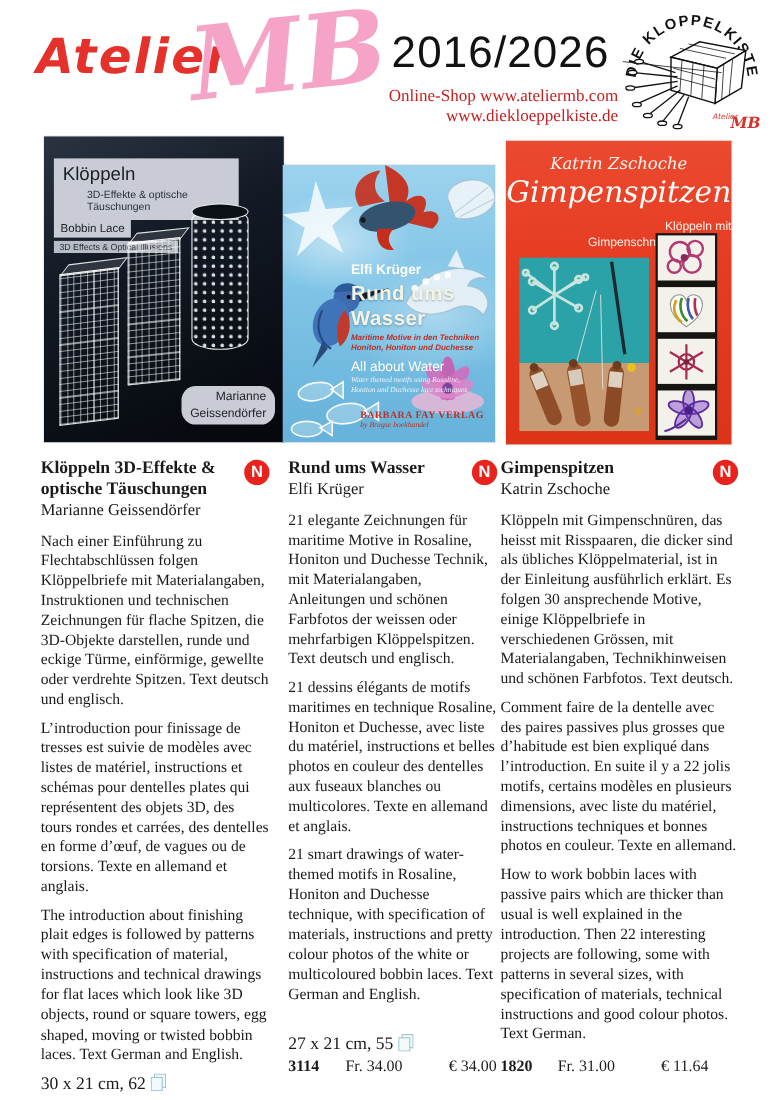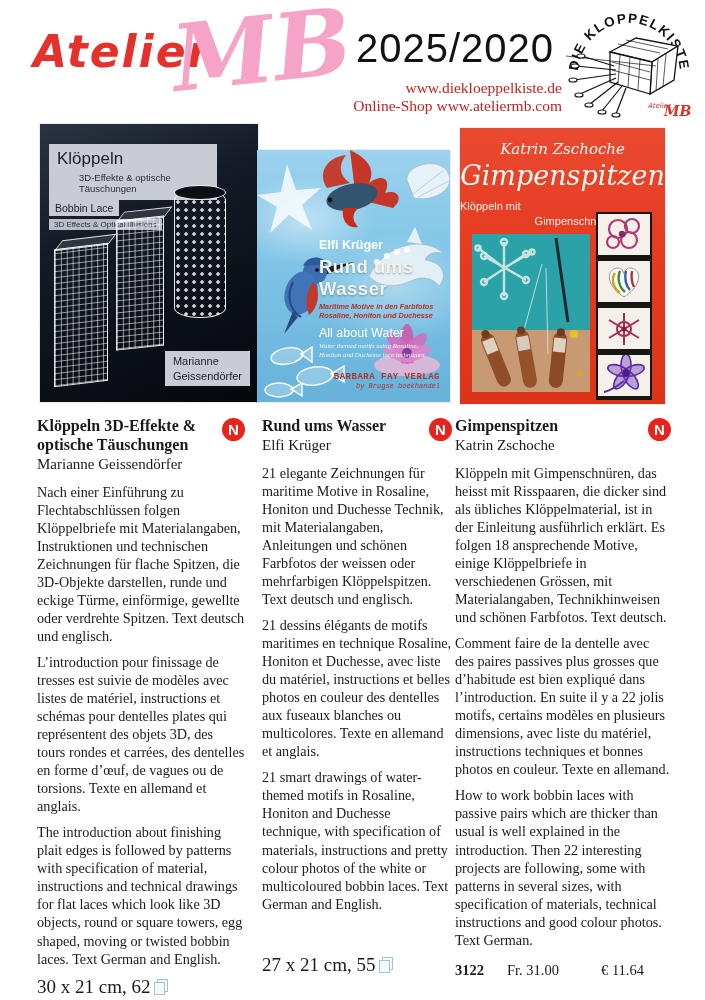--- a/index.html
+++ b/index.html
@@ -40,87 +40,87 @@
       transform:skewX(-40deg);transform-origin:bottom left;}
   .tower-a{left:14px;top:122px;width:52px;height:136px;transform:skewY(-7deg);}
   .tower-b{left:76px;top:94px;width:46px;height:128px;transform:skewY(-6deg);}
   .cylinder{position:absolute;left:134px;top:66px;width:50px;height:126px;
       border-radius:25px/10px;border:1px solid rgba(255,255,255,.9);
       background-image:radial-gradient(circle at 3px 3px,rgba(255,255,255,.85) 1.4px,transparent 2px);
       background-size:8px 8px;}
   .cylinder::before{content:"";position:absolute;left:-1px;top:-6px;width:100%;height:13px;
       border-radius:50%;background:#0b0f16;border:1px solid rgba(255,255,255,.9);}
   .c1-author{position:absolute;right:8px;bottom:16px;background:#c9ccd4;padding:3px 8px;
-      font-family:"Liberation Sans",sans-serif;font-size:11px;color:#1c1f26;text-align:left;line-height:1.3;}
+      font-family:"Liberation Sans",sans-serif;font-size:11px;color:#1c1f26;text-align:right;line-height:1.3;border-radius:13px;}
 
   
   .cover2{left:257px;top:150px;width:193px;height:252px;
       background:
         radial-gradient(70px 45px at 25% 28%,rgba(255,255,255,.45),transparent),
         radial-gradient(90px 55px at 72% 55%,rgba(255,255,255,.35),transparent),
         linear-gradient(180deg,#9cd2ee 0%,#7fc4e6 45%,#66b2da 100%);}
   .c2-art{position:absolute;left:0;top:0;}
   .c2-textblock{position:absolute;left:62px;top:88px;width:128px;}
   .c2-author{font-family:"Liberation Sans",sans-serif;font-weight:bold;font-size:12.5px;color:#fdfdf7;}
   .c2-title{font-family:"Liberation Sans",sans-serif;font-weight:bold;font-size:18.5px;
       color:#f7f3e4;margin-top:4px;text-shadow:0 1px 2px rgba(40,80,110,.45);letter-spacing:.5px;}
   .c2-sub-de{font-family:"Liberation Sans",sans-serif;font-weight:bold;font-style:italic;
       font-size:7.3px;color:#b5322a;margin-top:2px;line-height:1.25;width:120px;}
   .c2-title-en{font-family:"Liberation Sans",sans-serif;font-weight:normal;font-size:12.5px;
       color:#fdfdf7;margin-top:6px;}
   .c2-sub-en{font-style:italic;font-size:6.8px;color:#ecf4f8;margin-top:2px;line-height:1.3;width:110px;}
-  .c2-publisher{position:absolute;right:10px;bottom:12px;text-align:right;color:#b5332a;font-family:Liberation Mono, monospace;}
+  .c2-publisher{position:absolute;right:10px;bottom:12px;text-align:left;color:#b5332a;}
   .c2-pub-main{font-weight:bold;font-size:9px;letter-spacing:.5px;}
   .c2-pub-sub{font-style:italic;font-size:7px;}
 
   
   .cover3{left:460px;top:128px;width:205px;height:276px;
       background:linear-gradient(180deg,#ea4a30 0%,#e63c22 40%,#dd3319 100%);}
   .c3-author{position:absolute;left:0;top:12px;width:100%;text-align:center;
       font-family:"DejaVu Serif",serif;font-style:italic;font-size:15px;color:#fdf8f2;}
   .c3-title{position:absolute;left:0;top:32px;width:100%;text-align:center;
       font-family:"DejaVu Serif",serif;font-style:italic;font-size:27px;color:#fefcf8;}
-  .c3-sub1{position:absolute;left:0;top:72px;width:100%;text-align:left;
+  .c3-sub1{position:absolute;left:0;top:72px;width:100%;text-align:right;
       font-family:"Liberation Sans",sans-serif;font-size:11px;color:#fdf2ec;}
   .c3-sub2{position:absolute;left:14px;top:87px;width:100%;text-align:center;
       font-family:"Liberation Sans",sans-serif;font-size:11px;color:#fdf2ec;}
   .c3-photo-main{position:absolute;left:12px;top:106px;width:118px;height:158px;}
   .c3-strip{position:absolute;left:136px;top:84px;width:56px;height:188px;background:#161512;
       padding:2px 2px;box-sizing:border-box;}
   .c3-photo{width:52px;height:41px;background:#f4f1ea;margin-bottom:6px;}
 
   
   .col{position:absolute;top:417px;height:562px;display:flex;flex-direction:column;}
   .col-1{left:37px;width:208px;}
   .col-2{left:262px;width:190px;}
   .col-3{left:455px;width:216px;}
   .n-badge{float:right;width:23px;height:23px;margin:1px 0 4px 8px;border-radius:50%;
       background:#e8231e;color:#fff;font-family:"Liberation Sans",sans-serif;font-weight:bold;
       font-size:15px;text-align:center;line-height:23px;}
   .p-title{font-weight:bold;font-size:16px;line-height:1.18;}
   .p-author{font-size:15px;margin:1px 0 10px;}
   .col p{margin:0 0 8px;font-size:14.2px;line-height:1.27;}
   .bottom{margin-top:auto;}
-  .size-line{font-size:19px;margin-bottom:3px;}
+  .size-line{font-size:16px;margin-bottom:3px;}
   .pages-icon{vertical-align:-2px;margin-left:4px;}
   .price-line{font-size:14.5px;}
   .price-line .code{font-weight:bold;display:inline-block;width:52px;}
   .price-line .chf{display:inline-block;width:94px;}
 </style>
 </head>
 <body>
 
 <div class="page">
 
   <div class="brand-atelier">Atelier</div>
   <div class="brand-mb">MB</div>
-  <div class="season">2025/2020</div>
+  <div class="season">2016/2026</div>
   <div class="shop-lines">
+    <div>Online-Shop www.ateliermb.com</div>
     <div>www.diekloeppelkiste.de</div>
-    <div>Online-Shop www.ateliermb.com</div>
   </div>
 
   <svg class="logo" viewBox="0 0 126 112">
     <defs>
         <path id="arc" d="M 12 64 A 50 50 0 0 1 114 64" fill="none"></path>
       </defs>
     <text font-family="Liberation Sans,sans-serif" font-size="13.5" font-weight="bold" fill="#111" letter-spacing="1.5">
       <textPath href="#arc" startOffset="50%" text-anchor="middle">DIE KLOPPELKISTE</textPath>
     </text>
     <g stroke="#111" stroke-width="1.3" fill="#fff">
@@ -222,21 +222,21 @@
         <polygon points="44,204 55,197 55,212"></polygon>
         <ellipse cx="58" cy="226" rx="18" ry="9" transform="rotate(-8 58 226)"></ellipse>
         <polygon points="74,224 87,216 87,232"></polygon>
         <ellipse cx="22" cy="240" rx="14" ry="7"></ellipse>
         <polygon points="34,239 45,233 45,246"></polygon>
       </g>
     </svg>
     <div class="c2-textblock">
       <div class="c2-author">Elfi Krüger</div>
       <div class="c2-title">Rund ums Wasser</div>
-      <div class="c2-sub-de">Maritime Motive in den Farbfotos Rosaline, Honiton und Duchesse</div>
+      <div class="c2-sub-de">Maritime Motive in den Techniken Honiton, Honiton und Duchesse</div>
       <div class="c2-title-en">All about Water</div>
       <div class="c2-sub-en">Water themed motifs using Rosaline, Honiton and Duchesse lace techniques</div>
     </div>
     <div class="c2-publisher">
       <div class="c2-pub-main">BARBARA FAY VERLAG</div>
       <div class="c2-pub-sub">by Brugse boekhandel</div>
     </div>
   </div>
 
   <div class="cover cover3">
@@ -360,32 +360,35 @@
     <p>21 elegante Zeichnungen für maritime Motive in Rosaline, Honiton und Duchesse Technik, mit Materialangaben, Anleitungen und schönen Farbfotos der weissen oder mehrfarbigen Klöppelspitzen. Text deutsch und englisch.</p>
     <p>21 dessins élégants de motifs maritimes en technique Rosaline, Honiton et Duchesse, avec liste du matériel, instructions et belles photos en couleur des dentelles aux fuseaux blanches ou multicolores. Texte en allemand et anglais.</p>
     <p>21 smart drawings of water-themed motifs in Rosaline, Honiton and Duchesse technique, with specification of materials, instructions and pretty colour photos of the white or multicoloured bobbin laces. Text German and English.</p>
     <div class="bottom">
       <div class="size-line">
         <span>27 x 21 cm, 55</span><svg class="pages-icon" width="14" height="16" viewBox="0 0 14 16">
             <rect x="3.5" y="0.5" width="10" height="12" fill="#f3fafc" stroke="#9fc4d4"></rect>
             <rect x="0.5" y="3.5" width="10" height="12" fill="#f3fafc" stroke="#9fc4d4"></rect>
           </svg>
       </div>
+      <div class="price-line">
+        <span class="code">3114</span><span class="chf">Fr. 34.00</span><span class="eur">€ 34.00</span>
+      </div>
     </div>
   </div>
 
   <div class="col col-3">
     <div>
       <span class="n-badge">N</span>
       <div class="p-title">Gimpenspitzen</div>
       <div class="p-author">Katrin Zschoche</div>
     </div>
-    <p>Klöppeln mit Gimpenschnüren, das heisst mit Risspaaren, die dicker sind als übliches Klöppelmaterial, ist in der Einleitung ausführlich erklärt. Es folgen 18 ansprechende Motive, einige Klöppelbriefe in verschiedenen Grössen, mit Materialangaben, Technikhinweisen und schönen Farbfotos. Text deutsch.</p>
+    <p>Klöppeln mit Gimpenschnüren, das heisst mit Risspaaren, die dicker sind als übliches Klöppelmaterial, ist in der Einleitung ausführlich erklärt. Es folgen 30 ansprechende Motive, einige Klöppelbriefe in verschiedenen Grössen, mit Materialangaben, Technikhinweisen und schönen Farbfotos. Text deutsch.</p>
     <p>Comment faire de la dentelle avec des paires passives plus grosses que d’habitude est bien expliqué dans l’introduction. En suite il y a 22 jolis motifs, certains modèles en plusieurs dimensions, avec liste du matériel, instructions techniques et bonnes photos en couleur. Texte en allemand.</p>
     <p>How to work bobbin laces with passive pairs which are thicker than usual is well explained in the introduction. Then 22 interesting projects are following, some with patterns in several sizes, with specification of materials, technical instructions and good colour photos. Text German.</p>
     <div class="bottom">
       <div class="price-line">
-        <span class="code">3122</span><span class="chf">Fr. 31.00</span><span class="eur">€ 11.64</span>
+        <span class="code">1820</span><span class="chf">Fr. 31.00</span><span class="eur">€ 11.64</span>
       </div>
     </div>
   </div>
 
 </div>
 
 </body></html>

